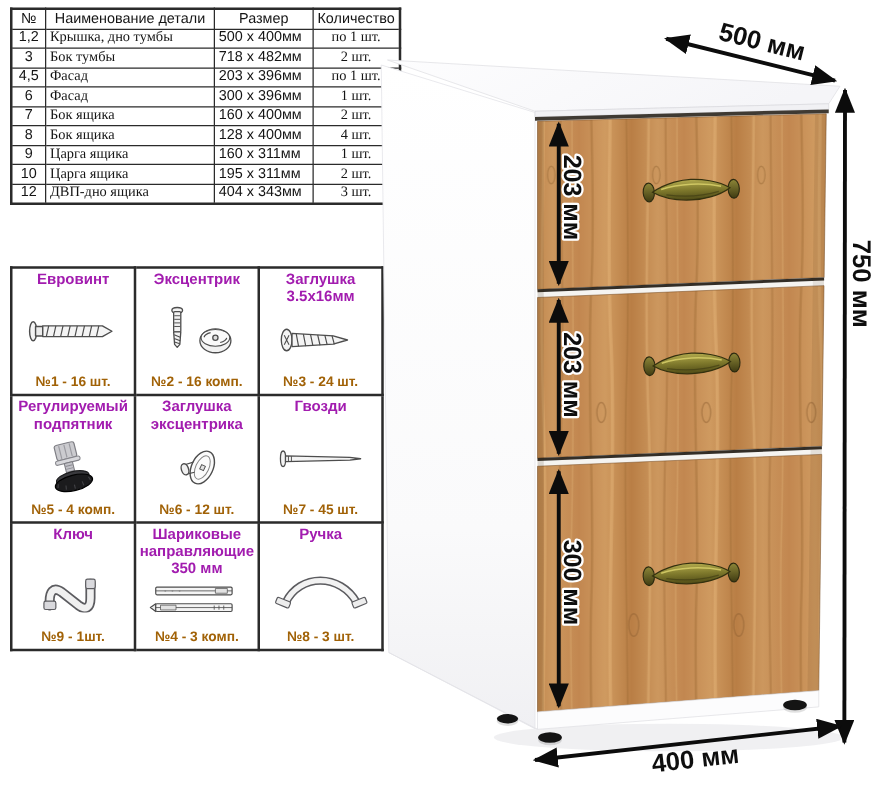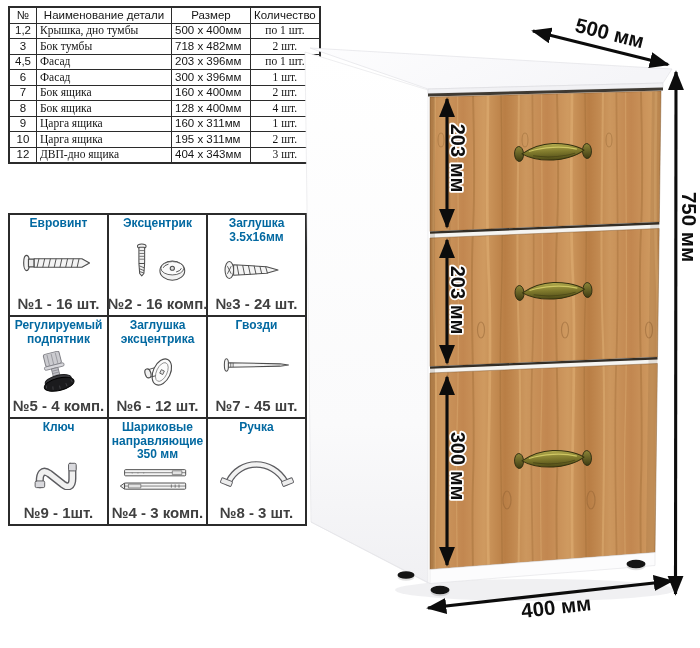--- a/index.html
+++ b/index.html
@@ -17,24 +17,24 @@
   td.nm{text-align:left;padding-left:5px;width:128px;font-family:Liberation Serif, serif;}
   td.sz{text-align:left;width:72px;}
   td.qt{text-align:center;width:58px;font-family:Liberation Serif, serif;}
 
   
   table.hw{position:absolute;left:8px;top:213px;border-collapse:collapse;table-layout:fixed;
            width:280px;background:#fff;}
   table.hw td{border:2px solid #2b2b2b;padding:2px 2px 3px;vertical-align:top;height:95px;width:93px;}
   .hw-cell{display:flex;flex-direction:column;align-items:center;justify-content:space-between;
            height:100%;min-height:92px;}
-  .hw-title{font-weight:700;font-size:12px;line-height:13.5px;text-align:center;color:#0369a1;}
+  .hw-title{font-weight:700;font-size:12px;line-height:13.5px;text-align:center;color:#a21caf;}
   .hw-art{flex:1;display:flex;align-items:center;justify-content:center;width:100%;}
   .hw-art svg{width:82px;height:42px;display:block;}
-  .hw-count{font-weight:700;font-size:15px;color:#404040;white-space:nowrap;}
+  .hw-count{font-weight:700;font-size:11px;color:#a16207;white-space:nowrap;}
 
   
   svg.cab{position:absolute;left:295px;top:0;width:405px;height:648px;}
   svg.cab text{font-family:"Liberation Sans",sans-serif;font-weight:700;fill:#0e0e0e;}
   .dim-t{font-size:20.5px;}
   .dim-d{font-size:20px;paint-order:stroke;stroke:#ffffff;stroke-width:3.5px;stroke-linejoin:round;}
   .ico{stroke:#4d4d4d;}
 </style>
 </head>
 <body>

